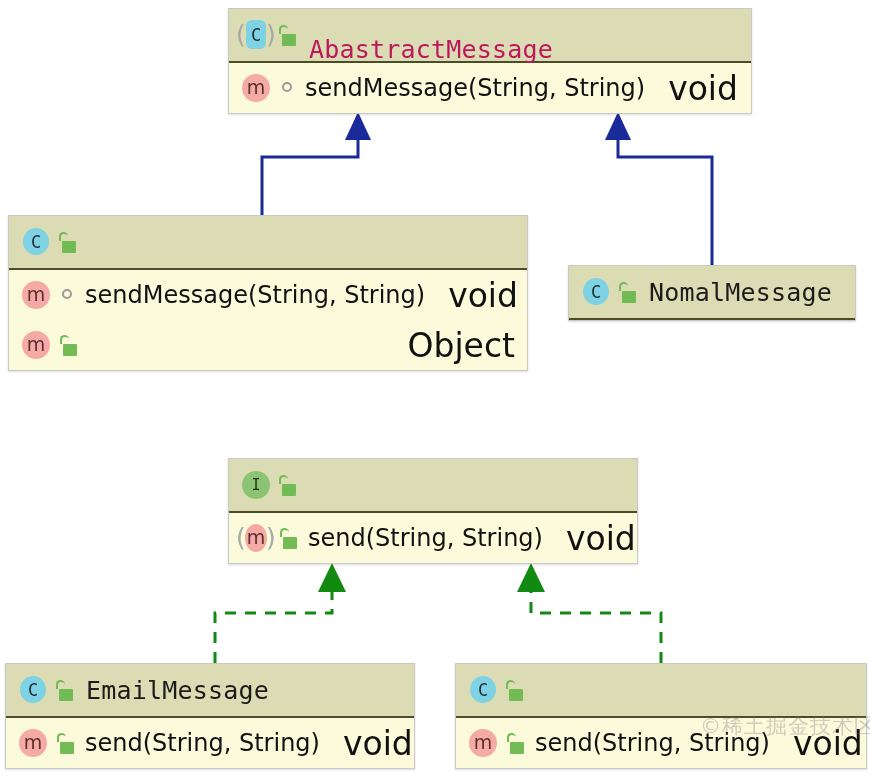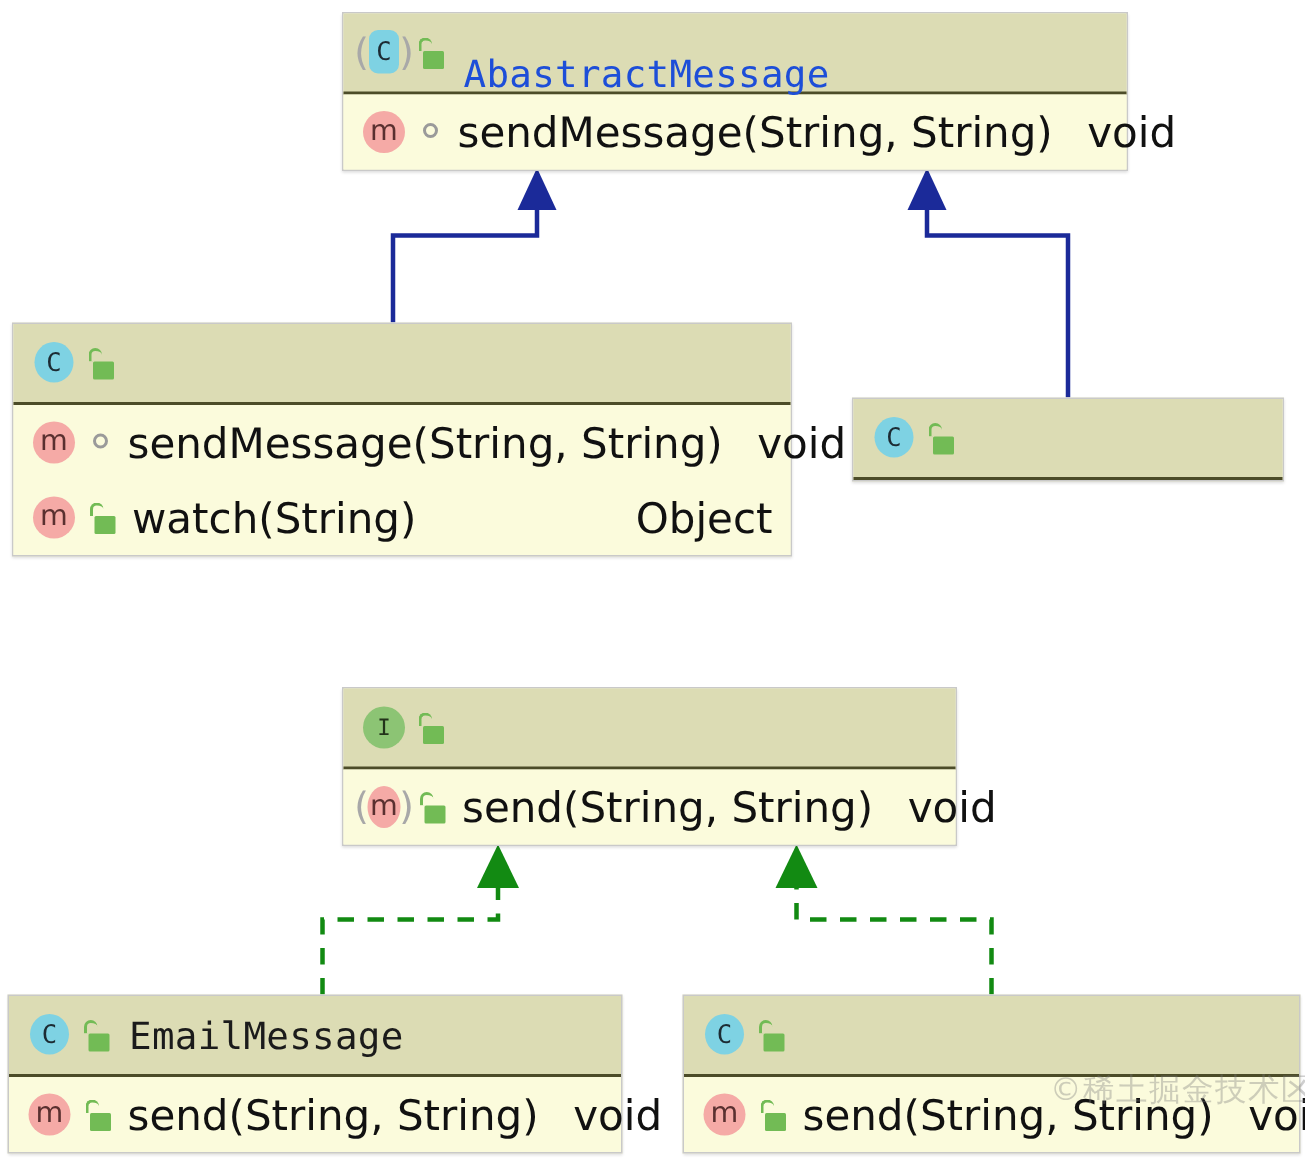--- a/index.html
+++ b/index.html
@@ -34,45 +34,45 @@
     padding: 0 12px;
     height: 54px;
   }
   .uml-title {
     font-family: "DejaVu Sans Mono", "Liberation Mono", monospace;
     font-size: 25px;
     letter-spacing: 0.2px;
     margin-left: 12px;
     white-space: nowrap;
   }
-  .title-blue { color: #1d4ed8; margin-top: 28px; }
+  .title-blue { color: #be185d; margin-top: 28px; }
   .title-dark { color: #1b1b1b; }
 
   .uml-body {
     box-sizing: border-box;
     background: #fbfbdc;
   }
   .uml-member {
     box-sizing: border-box;
     display: flex;
     align-items: center;
     height: 50px;
     padding: 0 12px;
     white-space: nowrap;
   }
   .member-sig {
     font-family: "DejaVu Sans", "Liberation Sans", sans-serif;
-    font-size: 28px;
+    font-size: 24px;
     color: #111111;
     margin-left: 10px;
     text-align: right;
   }
   .member-ret {
     font-family: "DejaVu Sans", "Liberation Sans", sans-serif;
-    font-size: 28px;
+    font-size: 33px;
     color: #111111;
     margin-left: auto;
     padding-left: 14px;
   }
   .member-ret-inline {
     margin-left: 9px;
   }
 
   
   .icon {
@@ -309,36 +309,36 @@
       </div>
       <div class="uml-member">
         <span class="icon icon-method">
           <span class="disc"></span>
           <span class="glyph">m</span>
         </span>
         <span class="icon icon-lock" style="margin-left:9px;">
           <span class="shackle"></span>
           <span class="body"></span>
         </span>
-        <span class="member-sig">watch(String)</span>
         <span class="member-ret">Object</span>
       </div>
     </div>
   </div>
 
   <div class="uml-box" style="left:568px; top:265px; width:288px;">
     <div class="uml-header" style="border-bottom:2px solid #4c4c28;">
       <span class="icon icon-class">
         <span class="disc"></span>
         <span class="glyph">C</span>
       </span>
       <span class="icon icon-lock">
         <span class="shackle"></span>
         <span class="body"></span>
       </span>
+      <span class="uml-title title-dark">NomalMessage</span>
     </div>
   </div>
 
   <div class="uml-box" style="left:228px; top:458px; width:410px;">
     <div class="uml-header">
       <span class="icon icon-iface">
         <span class="disc"></span>
         <span class="glyph">I</span>
       </span>
       <span class="icon icon-lock">

